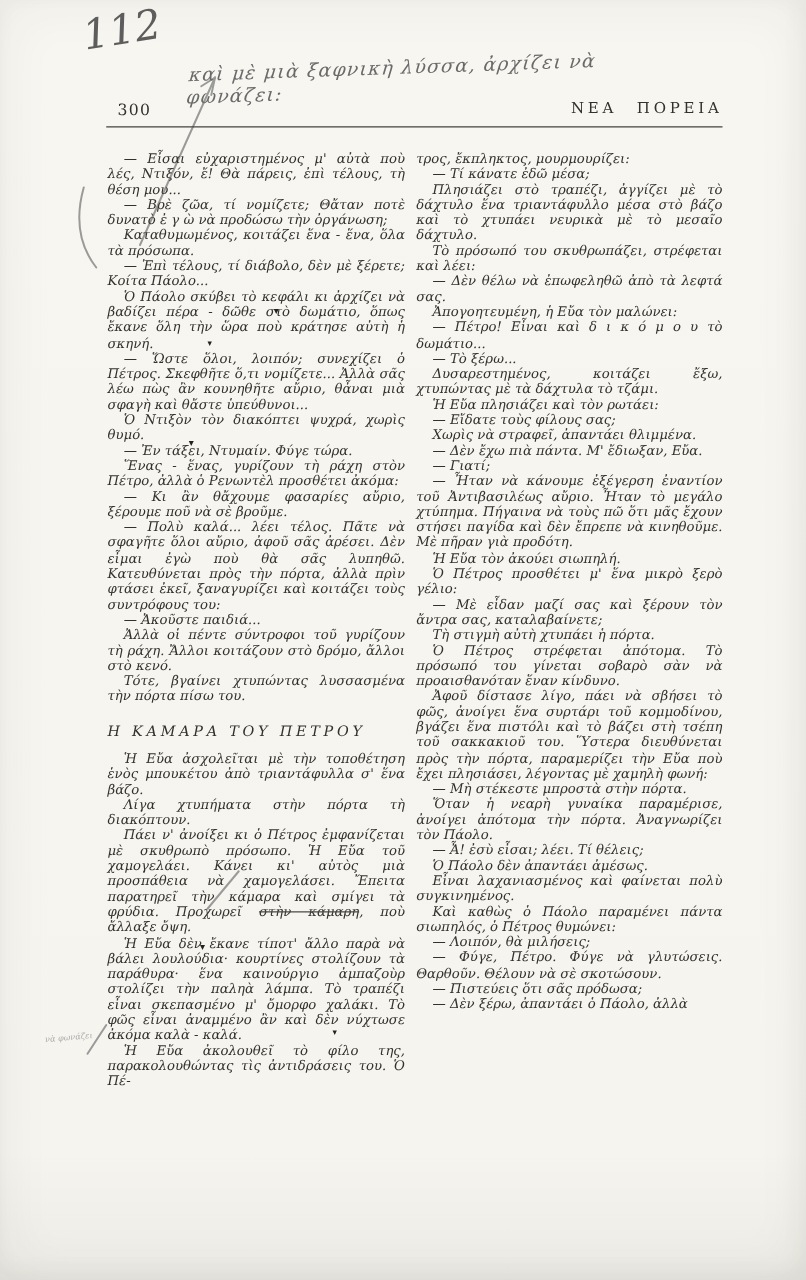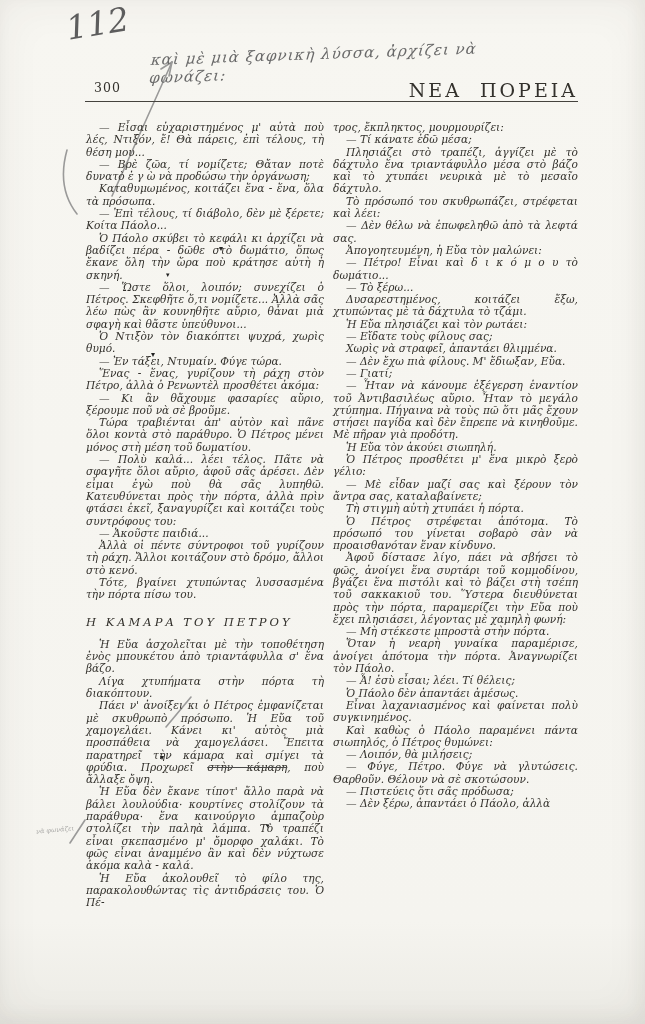--- a/index.html
+++ b/index.html
@@ -4,21 +4,21 @@
 <style>
   html,body{margin:0;padding:0;background:#d8d6d0;}
   .page{
     position:relative;width:645px;height:1024px;overflow:hidden;
     background:linear-gradient(180deg,#f7f6f1 0%,#f5f4ef 90%,#ecebe5 100%);
     box-shadow:inset 0 0 45px rgba(60,55,45,.06), inset -4px -6px 18px rgba(60,55,45,.05);
     font-family:"DejaVu Serif", serif;color:#33312c;
   }
   
   .folio{position:absolute;left:94px;top:80px;font-size:12.5px;letter-spacing:1px;}
-  .journal{position:absolute;right:67px;top:79px;font-size:19px;letter-spacing:3px;word-spacing:9px;}
+  .journal{position:absolute;right:67px;top:79px;font-size:12px;letter-spacing:3px;word-spacing:9px;}
   .rule{position:absolute;left:85px;top:101px;width:493px;height:1.3px;background:#45433e;}
   
   .col{position:absolute;top:121px;font-size:10.6px;line-height:12.3px;text-align:justify;font-style:italic;}
   .col-left{left:86px;width:238px;}
   .col-right{left:333px;width:245px;}
   .para{margin:0;text-indent:13px;}
   .para.cont{text-indent:0;}
   .para.heading{text-align:left;text-indent:0;letter-spacing:3px;font-size:11.5px;
     margin:15px 0 10px 0;}
   .struck{text-decoration:line-through;text-decoration-color:#4a4a4a;}
@@ -65,21 +65,20 @@
       <p class="para p">— Εἶσαι εὐχαριστημένος μ' αὐτὰ ποὺ λές, Ντιξόν, ἔ! Θὰ πάρεις, ἐπὶ τέλους, τὴ θέση μου...</p>
       <p class="para p">— Βρὲ ζῶα, τί νομίζετε; Θἄταν ποτὲ δυνατὸ ἐ γ ὼ νὰ προδώσω τὴν ὀργάνωση;</p>
       <p class="para p">Καταθυμωμένος, κοιτάζει ἕνα - ἕνα, ὅλα τὰ πρόσωπα.</p>
       <p class="para p">— Ἐπὶ τέλους, τί διάβολο, δὲν μὲ ξέρετε; Κοίτα Πάολο...</p>
       <p class="para p">Ὁ Πάολο σκύβει τὸ κεφάλι κι ἀρχίζει νὰ βαδίζει πέρα - δῶθε στὸ δωμάτιο, ὅπως ἔκανε ὅλη τὴν ὥρα ποὺ κράτησε αὐτὴ ἡ σκηνή.</p>
       <p class="para p">— Ὥστε ὅλοι, λοιπόν; συνεχίζει ὁ Πέτρος. Σκεφθῆτε ὅ,τι νομίζετε... Ἀλλὰ σᾶς λέω πὼς ἂν κουνηθῆτε αὔριο, θἆναι μιὰ σφαγὴ καὶ θἄστε ὑπεύθυνοι...</p>
       <p class="para p">Ὁ Ντιξὸν τὸν διακόπτει ψυχρά, χωρὶς θυμό.</p>
       <p class="para p">— Ἐν τάξει, Ντυμαίν. Φύγε τώρα.</p>
       <p class="para p">Ἕνας - ἕνας, γυρίζουν τὴ ράχη στὸν Πέτρο, ἀλλὰ ὁ Ρενωντὲλ προσθέτει ἀκόμα:</p>
       <p class="para p">— Κι ἂν θἄχουμε φασαρίες αὔριο, ξέρουμε ποῦ νὰ σὲ βροῦμε.</p>
-      <p class="para p">Τώρα τραβιένται ἀπ' αὐτὸν καὶ πᾶνε ὅλοι κοντὰ στὸ παράθυρο. Ὁ Πέτρος μένει μόνος στὴ μέση τοῦ δωματίου.</p>
       <p class="para p">— Πολὺ καλά... λέει τέλος. Πᾶτε νὰ σφαγῆτε ὅλοι αὔριο, ἀφοῦ σᾶς ἀρέσει. Δὲν εἶμαι ἐγὼ ποὺ θὰ σᾶς λυπηθῶ. Κατευθύνεται πρὸς τὴν πόρτα, ἀλλὰ πρὶν φτάσει ἐκεῖ, ξαναγυρίζει καὶ κοιτάζει τοὺς συντρόφους του:</p>
       <p class="para p">— Ἀκοῦστε παιδιά...</p>
       <p class="para p">Ἀλλὰ οἱ πέντε σύντροφοι τοῦ γυρίζουν τὴ ράχη. Ἄλλοι κοιτάζουν στὸ δρόμο, ἄλλοι στὸ κενό.</p>
       <p class="para p">Τότε, βγαίνει χτυπώντας λυσσασμένα τὴν πόρτα πίσω του.</p>
       <p class="para heading">Η ΚΑΜΑΡΑ ΤΟΥ ΠΕΤΡΟΥ</p>
       <p class="para p">Ἡ Εὔα ἀσχολεῖται μὲ τὴν τοποθέτηση ἑνὸς μπουκέτου ἀπὸ τριαντάφυλλα σ' ἕνα βάζο.</p>
       <p class="para p">Λίγα χτυπήματα στὴν πόρτα τὴ διακόπτουν.</p>
       <p class="para strike"><span>Πάει ν' ἀνοίξει κι ὁ Πέτρος ἐμφανίζεται μὲ σκυθρωπὸ πρόσωπο. Ἡ Εὔα τοῦ χαμογελάει. Κάνει κι' αὐτὸς μιὰ προσπάθεια νὰ χαμογελάσει. Ἔπειτα παρατηρεῖ τὴν κάμαρα καὶ σμίγει τὰ φρύδια. Προχωρεῖ </span><span class="struck">στὴν κάμαρη</span><span>, ποὺ ἄλλαξε ὄψη.</span></p>
       <p class="para p">Ἡ Εὔα δὲν ἔκανε τίποτ' ἄλλο παρὰ νὰ βάλει λουλούδια· κουρτίνες στολίζουν τὰ παράθυρα· ἕνα καινούργιο ἀμπαζοὺρ στολίζει τὴν παληὰ λάμπα. Τὸ τραπέζι εἶναι σκεπασμένο μ' ὄμορφο χαλάκι. Τὸ φῶς εἶναι ἀναμμένο ἂν καὶ δὲν νύχτωσε ἀκόμα καλὰ - καλά.</p>
       <p class="para p">Ἡ Εὔα ἀκολουθεῖ τὸ φίλο της, παρακολουθώντας τὶς ἀντιδράσεις του. Ὁ Πέ-</p>
@@ -90,21 +89,21 @@
       <p class="para p">Πλησιάζει στὸ τραπέζι, ἀγγίζει μὲ τὸ δάχτυλο ἕνα τριαντάφυλλο μέσα στὸ βάζο καὶ τὸ χτυπάει νευρικὰ μὲ τὸ μεσαῖο δάχτυλο.</p>
       <p class="para p">Τὸ πρόσωπό του σκυθρωπάζει, στρέφεται καὶ λέει:</p>
       <p class="para p">— Δὲν θέλω νὰ ἐπωφεληθῶ ἀπὸ τὰ λεφτά σας.</p>
       <p class="para p">Ἀπογοητευμένη, ἡ Εὔα τὸν μαλώνει:</p>
       <p class="para p">— Πέτρο! Εἶναι καὶ δ ι κ ό  μ ο υ τὸ δωμάτιο...</p>
       <p class="para p">— Τὸ ξέρω...</p>
       <p class="para p">Δυσαρεστημένος, κοιτάζει ἔξω, χτυπώντας μὲ τὰ δάχτυλα τὸ τζάμι.</p>
       <p class="para p">Ἡ Εὔα πλησιάζει καὶ τὸν ρωτάει:</p>
       <p class="para p">— Εἴδατε τοὺς φίλους σας;</p>
       <p class="para p">Χωρὶς νὰ στραφεῖ, ἀπαντάει θλιμμένα.</p>
-      <p class="para p">— Δὲν ἔχω πιὰ φίλους. Μ' ἔδιωξαν, Εὔα.</p>
+      <p class="para p">— Δὲν ἔχω πιὰ πάντα. Μ' ἔδιωξαν, Εὔα.</p>
       <p class="para p">— Γιατί;</p>
       <p class="para p">— Ἦταν νὰ κάνουμε ἐξέγερση ἐναντίον τοῦ Ἀντιβασιλέως αὔριο. Ἦταν τὸ μεγάλο χτύπημα. Πήγαινα νὰ τοὺς πῶ ὅτι μᾶς ἔχουν στήσει παγίδα καὶ δὲν ἔπρεπε νὰ κινηθοῦμε. Μὲ πῆραν γιὰ προδότη.</p>
       <p class="para p">Ἡ Εὔα τὸν ἀκούει σιωπηλή.</p>
       <p class="para p">Ὁ Πέτρος προσθέτει μ' ἕνα μικρὸ ξερὸ γέλιο:</p>
       <p class="para p">— Μὲ εἶδαν μαζί σας καὶ ξέρουν τὸν ἄντρα σας, καταλαβαίνετε;</p>
       <p class="para p">Τὴ στιγμὴ αὐτὴ χτυπάει ἡ πόρτα.</p>
       <p class="para p">Ὁ Πέτρος στρέφεται ἀπότομα. Τὸ πρόσωπό του γίνεται σοβαρὸ σὰν νὰ προαισθανόταν ἕναν κίνδυνο.</p>
       <p class="para p">Ἀφοῦ δίστασε λίγο, πάει νὰ σβήσει τὸ φῶς, ἀνοίγει ἕνα συρτάρι τοῦ κομμοδίνου, βγάζει ἕνα πιστόλι καὶ τὸ βάζει στὴ τσέπη τοῦ σακκακιοῦ του. Ὕστερα διευθύνεται πρὸς τὴν πόρτα, παραμερίζει τὴν Εὔα ποὺ ἔχει πλησιάσει, λέγοντας μὲ χαμηλὴ φωνή:</p>
       <p class="para p">— Μὴ στέκεστε μπροστὰ στὴν πόρτα.</p>
       <p class="para p">Ὅταν ἡ νεαρὴ γυναίκα παραμέρισε, ἀνοίγει ἀπότομα τὴν πόρτα. Ἀναγνωρίζει τὸν Πάολο.</p>

